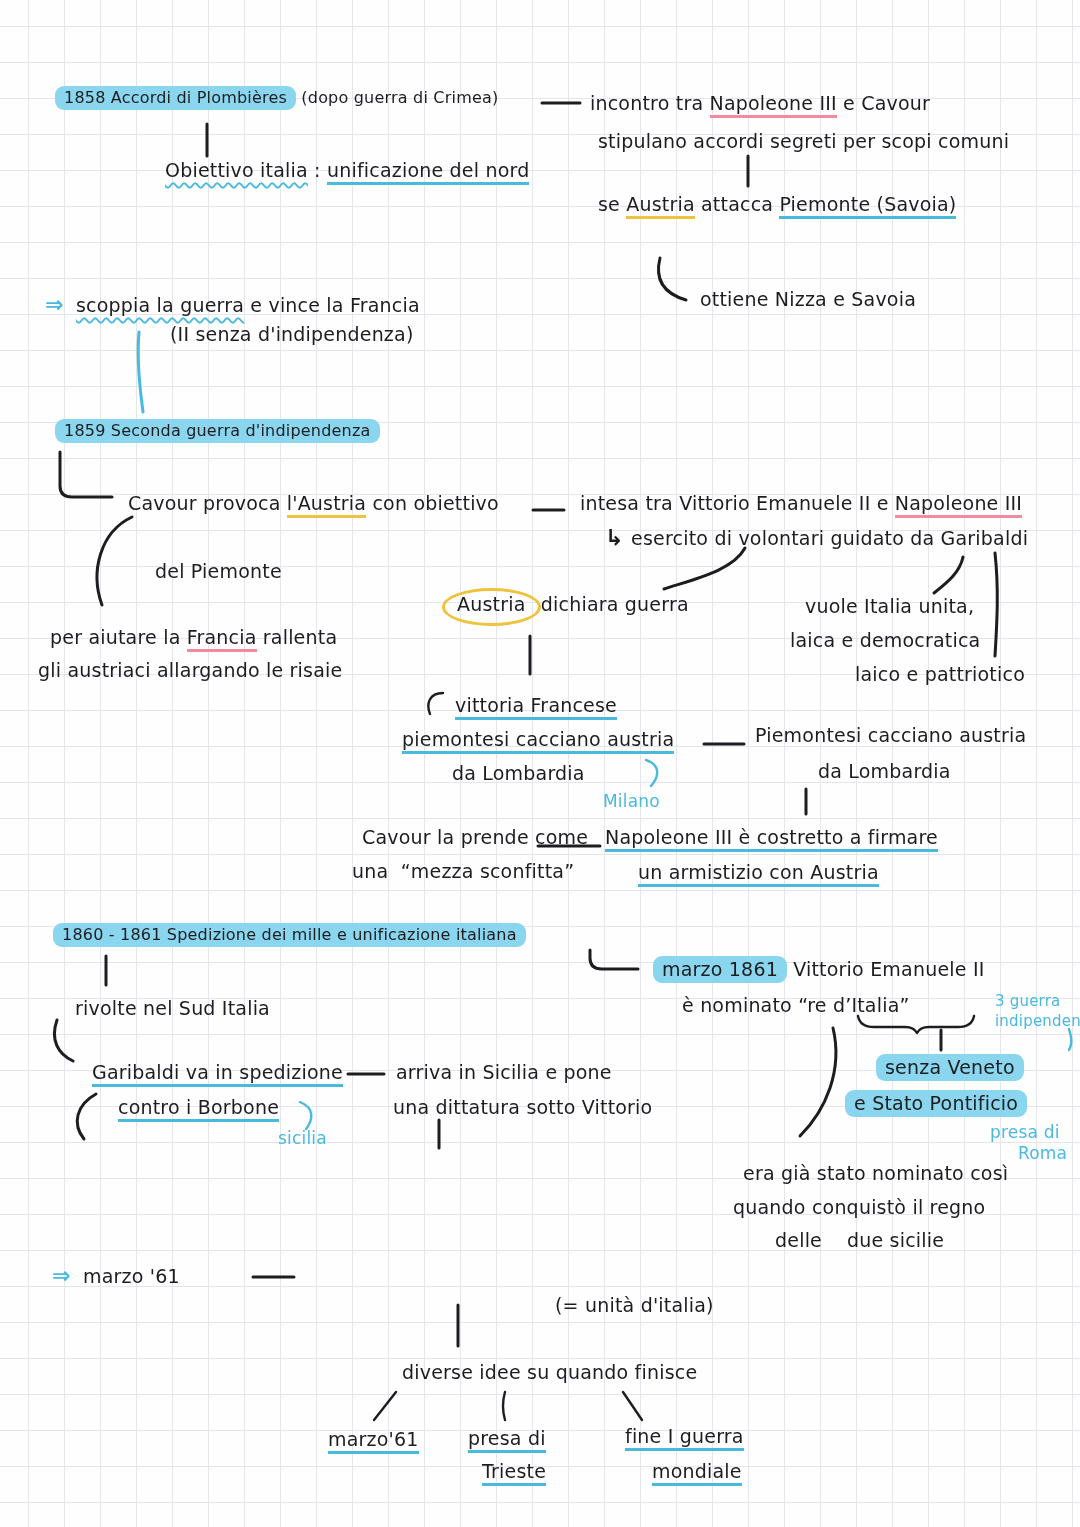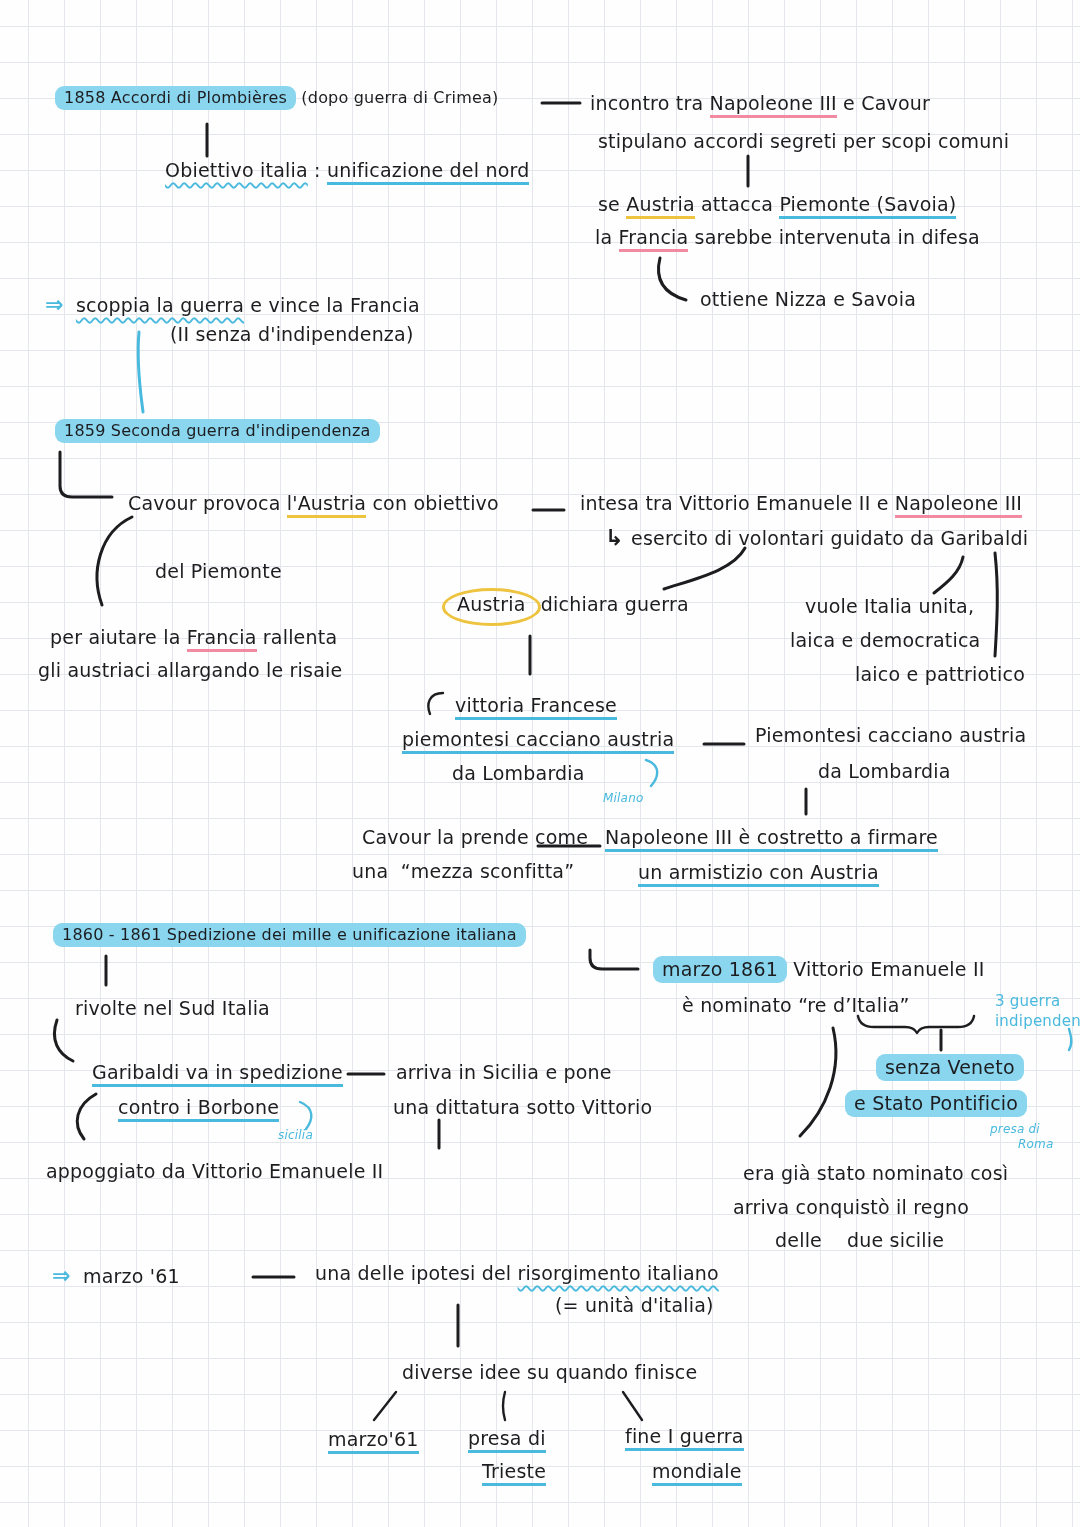--- a/index.html
+++ b/index.html
@@ -20,21 +20,21 @@
   .t{position:absolute; font-size:19px; line-height:1.25; color:var(--ink);
      white-space:pre; letter-spacing:.2px;}
   .sz20{font-size:16px;text-align:center;}
   .hl{background:var(--hl); padding:2px 9px 3px; border-radius:9px;}
   .u{border-bottom:3px solid var(--cyan); padding-bottom:1px;}
   .up{border-bottom:3px solid var(--pink); padding-bottom:1px;}
   .uy{border-bottom:3px solid var(--yellow); padding-bottom:1px;}
   .uw{text-decoration:underline wavy var(--cyan) 2px; text-underline-offset:5px;}
   .cyan{color:var(--cyan);}
   .small{font-size:15px; line-height:1.3;}
-  .sm17{font-size:12px; line-height:1.25;font-style:italic;}
+  .sm17{font-size:17px; line-height:1.25;}
   .circled{display:inline-block; border:3px solid var(--yellow);
            border-radius:50%; padding:2px 12px 6px; margin:-4px -6px -6px -10px;}
   .ag{font-size:22px; font-weight:bold; letter-spacing:0;}
   svg.overlay{position:absolute; left:0; top:0; pointer-events:none;}
   svg.overlay path{fill:none; stroke-linecap:round; stroke-linejoin:round;}
   .blk{stroke:var(--ink); stroke-width:3;}
   .cyn{stroke:var(--cyan); stroke-width:3;}
   .thin{stroke-width:2.4;}
 </style>
 </head>
@@ -89,21 +89,20 @@
   <div class="t sz20" style="left:55px;top:88px"><span class="hl">1858 Accordi di Plombières</span><span> (dopo guerra di Crimea)</span></div>
 
   <div class="t" style="left:165px;top:159px"><span class="uw">Obiettivo italia</span><span> : </span><span class="u">unificazione del nord</span></div>
 
   <div class="t" style="left:590px;top:92px"><span>incontro tra </span><span class="up">Napoleone III</span><span> e Cavour</span></div>
 
   <div class="t" style="left:598px;top:130px">stipulano accordi segreti per scopi comuni</div>
 
   <div class="t" style="left:598px;top:193px"><span>se </span><span class="uy">Austria</span><span> attacca </span><span class="u">Piemonte (Savoia)</span></div>
 
-  <div class="t" style="left:595px;top:226px"><span>la </span><span class="up">Francia</span><span> sarebbe intervenuta in difesa</span></div>
 
   <div class="t" style="left:700px;top:288px">ottiene Nizza e Savoia</div>
 
   <div class="t" style="left:45px;top:291px"><span class="cyan ag">⇒</span><span>  </span><span class="uw">scoppia la guerra</span><span> e vince la Francia</span></div>
 
   <div class="t" style="left:170px;top:323px">(II senza d'indipendenza)</div>
 
   <div class="t sz20" style="left:55px;top:421px"><span class="hl">1859 Seconda guerra d'indipendenza</span></div>
 
   <div class="t" style="left:128px;top:492px"><span>Cavour provoca </span><span class="uy">l'Austria</span><span> con obiettivo</span></div>
@@ -138,35 +137,33 @@
   <div class="t sz20" style="left:53px;top:925px"><span class="hl">1860 - 1861 Spedizione dei mille e unificazione italiana</span></div>
 
   <div class="t" style="left:653px;top:958px"><span class="hl">marzo 1861</span><span> Vittorio Emanuele II</span></div>
   <div class="t" style="left:682px;top:994px">è nominato “re d’Italia”</div>
   <div class="t cyan small" style="left:995px;top:992px"><span>3 guerra</span><br><span>indipendenza</span></div>
 
   <div class="t" style="left:75px;top:997px">rivolte nel Sud Italia</div>
   <div class="t" style="left:92px;top:1061px"><span class="u">Garibaldi va in spedizione</span></div>
   <div class="t" style="left:118px;top:1096px"><span class="u">contro i Borbone</span></div>
   <div class="t cyan sm17" style="left:278px;top:1128px">sicilia</div>
-  <div class="t" style="left:46px;top:1160px">appoggiato da Vittorio Emanuele II</div>
 
   <div class="t" style="left:396px;top:1061px">arriva in Sicilia e pone</div>
   <div class="t" style="left:393px;top:1096px">una dittatura sotto Vittorio</div>
 
   <div class="t" style="left:876px;top:1056px"><span class="hl">senza Veneto</span></div>
   <div class="t" style="left:845px;top:1092px"><span class="hl">e Stato Pontificio</span></div>
   <div class="t cyan sm17" style="left:990px;top:1122px"><span>presa di</span><br><span style="padding-left:28px">Roma</span></div>
 
   <div class="t" style="left:743px;top:1162px">era già stato nominato così</div>
-  <div class="t" style="left:733px;top:1196px">arriva conquistò il regno</div>
+  <div class="t" style="left:733px;top:1196px">quando conquistò il regno</div>
   <div class="t" style="left:775px;top:1229px">delle    due sicilie</div>
 
   <div class="t" style="left:52px;top:1262px"><span class="cyan ag">⇒</span><span>  </span><span>marzo '61</span></div>
-  <div class="t" style="left:315px;top:1262px"><span>una delle ipotesi del </span><span class="uw">risorgimento italiano</span></div>
   <div class="t" style="left:555px;top:1294px">(= unità d'italia)</div>
 
   <div class="t" style="left:402px;top:1361px">diverse idee su quando finisce</div>
 
   <div class="t" style="left:328px;top:1428px"><span class="u">marzo'61</span></div>
   <div class="t" style="left:468px;top:1427px"><span class="u">presa di</span></div>
   <div class="t" style="left:482px;top:1460px"><span class="u">Trieste</span></div>
   <div class="t" style="left:625px;top:1425px"><span class="u">fine I guerra</span></div>
   <div class="t" style="left:652px;top:1460px"><span class="u">mondiale</span></div>
 

